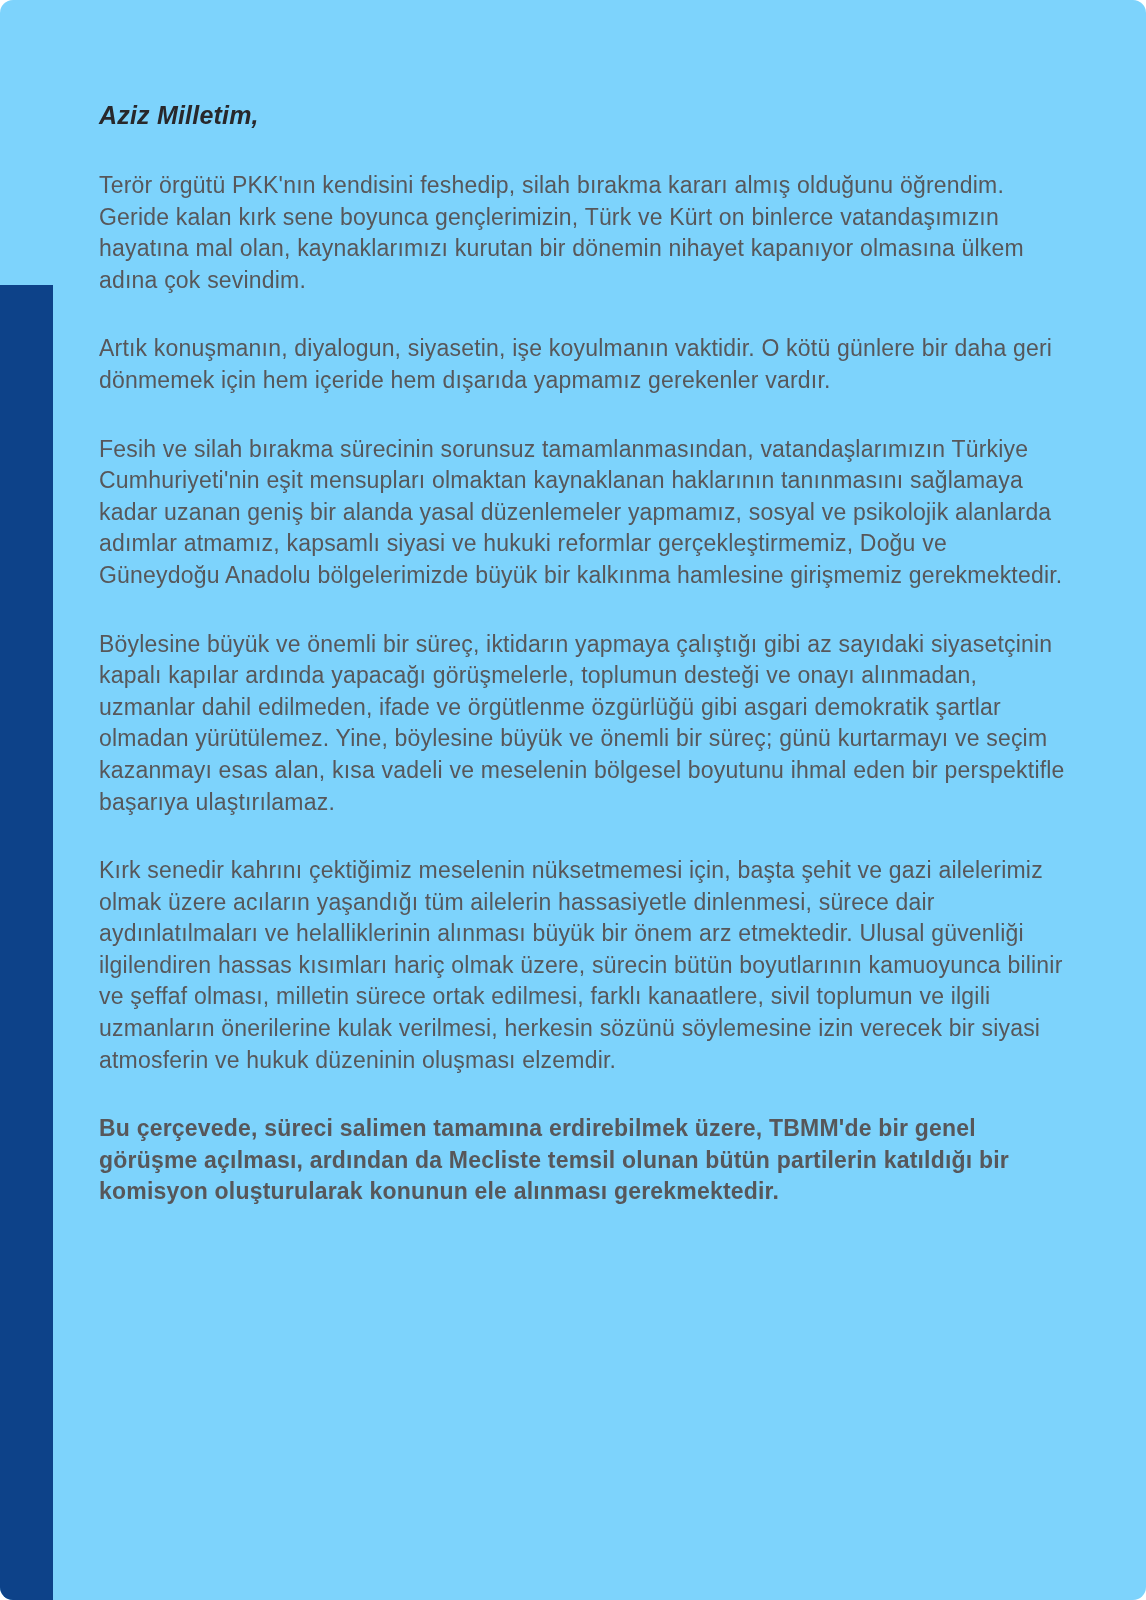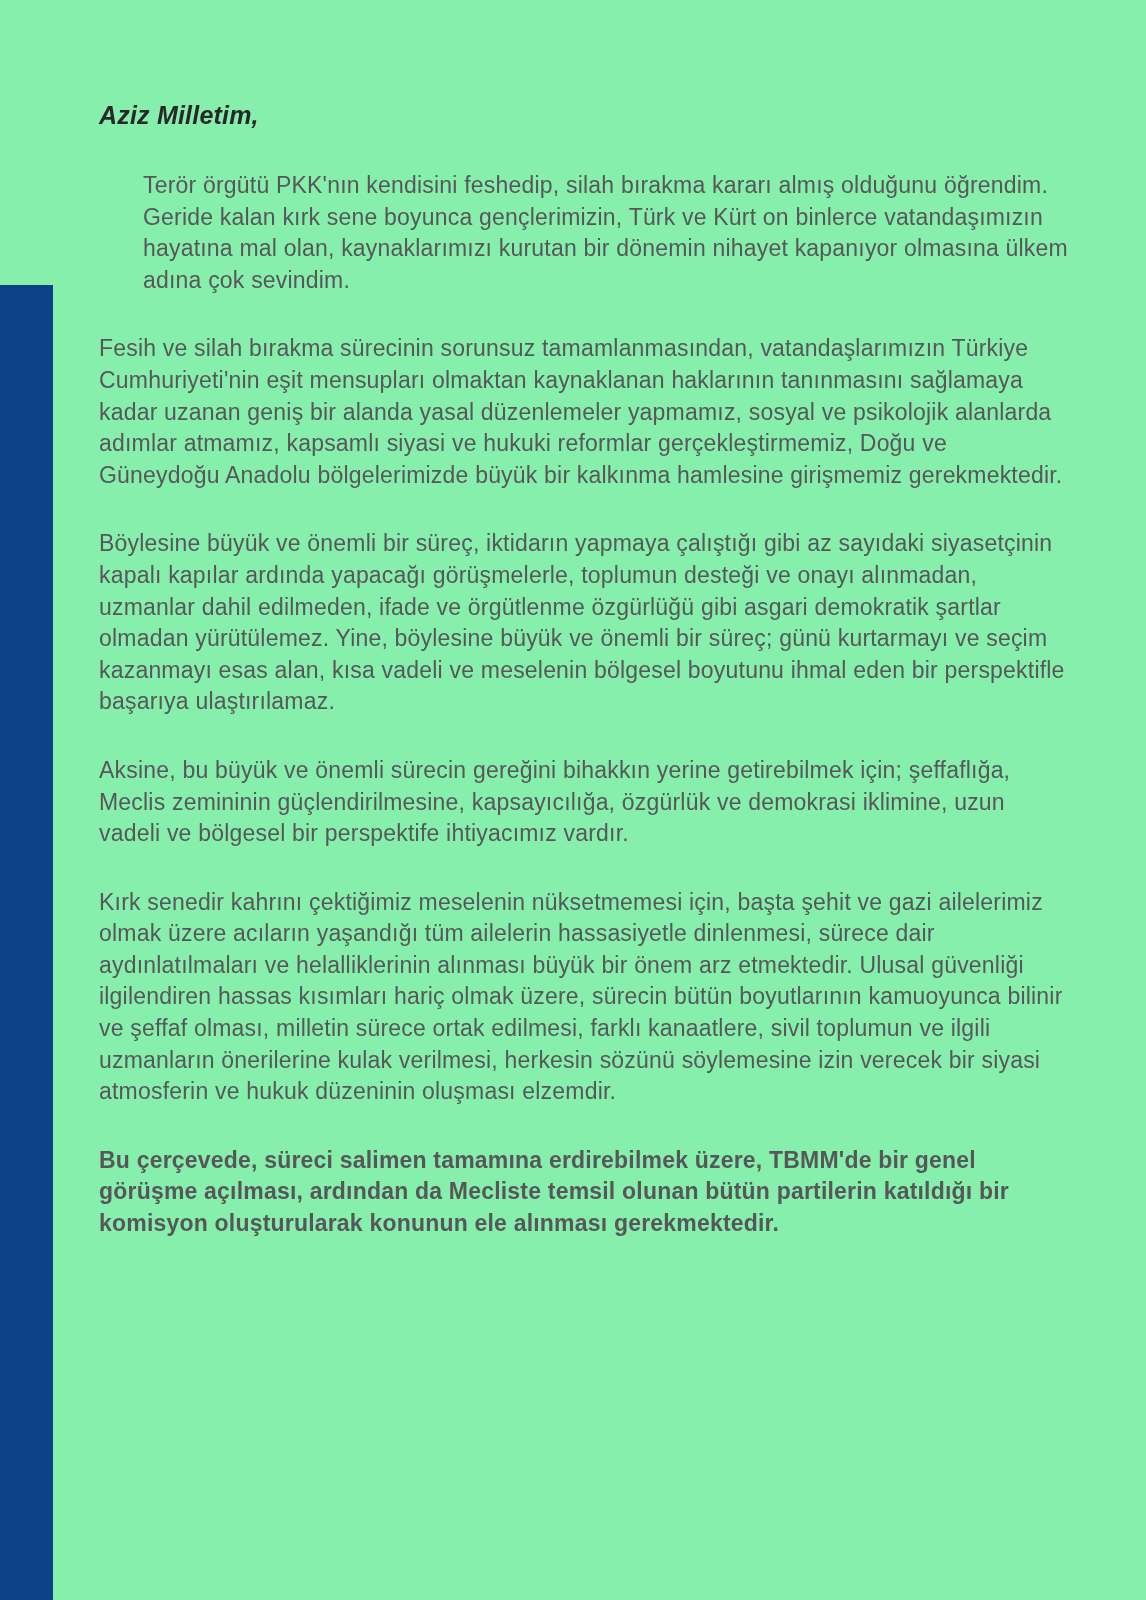--- a/index.html
+++ b/index.html
@@ -38,35 +38,35 @@
   .body-paragraph {
     font-size: 23px;
     line-height: 31.6px;
     letter-spacing: 0.2px;
     margin: 0 0 37px 0;
   }
 </style>
 </head>
 <body>
 
-<div class="page" style="background: #86efac;">
+<div class="page" style="background: #7dd3fc; border-radius: 13px;">
 
   <div class="accent-bar" style="background: rgb(13, 66, 137);"></div>
 
   <div class="content">
 
     <h1 class="salutation" style="color: rgb(40, 40, 43);">Aziz Milletim,</h1>
 
-    <p class="body-paragraph" style="color: rgb(87, 87, 90); margin-left: 44px;">Terör örgütü PKK'nın kendisini feshedip, silah bırakma kararı almış olduğunu öğrendim. Geride kalan kırk sene boyunca gençlerimizin, Türk ve Kürt on binlerce vatandaşımızın hayatına mal olan, kaynaklarımızı kurutan bir dönemin nihayet kapanıyor olmasına ülkem adına çok sevindim.</p>
+    <p class="body-paragraph" style="color: rgb(87, 87, 90);">Terör örgütü PKK'nın kendisini feshedip, silah bırakma kararı almış olduğunu öğrendim. Geride kalan kırk sene boyunca gençlerimizin, Türk ve Kürt on binlerce vatandaşımızın hayatına mal olan, kaynaklarımızı kurutan bir dönemin nihayet kapanıyor olmasına ülkem adına çok sevindim.</p>
 
+    <p class="body-paragraph" style="color: rgb(87, 87, 90);">Artık konuşmanın, diyalogun, siyasetin, işe koyulmanın vaktidir. O kötü günlere bir daha geri dönmemek için hem içeride hem dışarıda yapmamız gerekenler vardır.</p>
 
     <p class="body-paragraph" style="color: rgb(87, 87, 90);">Fesih ve silah bırakma sürecinin sorunsuz tamamlanmasından, vatandaşlarımızın Türkiye Cumhuriyeti'nin eşit mensupları olmaktan kaynaklanan haklarının tanınmasını sağlamaya kadar uzanan geniş bir alanda yasal düzenlemeler yapmamız, sosyal ve psikolojik alanlarda adımlar atmamız, kapsamlı siyasi ve hukuki reformlar gerçekleştirmemiz, Doğu ve Güneydoğu Anadolu bölgelerimizde büyük bir kalkınma hamlesine girişmemiz gerekmektedir.</p>
 
     <p class="body-paragraph" style="color: rgb(87, 87, 90);">Böylesine büyük ve önemli bir süreç, iktidarın yapmaya çalıştığı gibi az sayıdaki siyasetçinin kapalı kapılar ardında yapacağı görüşmelerle, toplumun desteği ve onayı alınmadan, uzmanlar dahil edilmeden, ifade ve örgütlenme özgürlüğü gibi asgari demokratik şartlar olmadan yürütülemez. Yine, böylesine büyük ve önemli bir süreç; günü kurtarmayı ve seçim kazanmayı esas alan, kısa vadeli ve meselenin bölgesel boyutunu ihmal eden bir perspektifle başarıya ulaştırılamaz.</p>
 
-    <p class="body-paragraph" style="color: rgb(87, 87, 90);">Aksine, bu büyük ve önemli sürecin gereğini bihakkın yerine getirebilmek için; şeffaflığa, Meclis zemininin güçlendirilmesine, kapsayıcılığa, özgürlük ve demokrasi iklimine, uzun vadeli ve bölgesel bir perspektife ihtiyacımız vardır.</p>
 
     <p class="body-paragraph" style="color: rgb(87, 87, 90);">Kırk senedir kahrını çektiğimiz meselenin nüksetmemesi için, başta şehit ve gazi ailelerimiz olmak üzere acıların yaşandığı tüm ailelerin hassasiyetle dinlenmesi, sürece dair aydınlatılmaları ve helalliklerinin alınması büyük bir önem arz etmektedir. Ulusal güvenliği ilgilendiren hassas kısımları hariç olmak üzere, sürecin bütün boyutlarının kamuoyunca bilinir ve şeffaf olması, milletin sürece ortak edilmesi, farklı kanaatlere, sivil toplumun ve ilgili uzmanların önerilerine kulak verilmesi, herkesin sözünü söylemesine izin verecek bir siyasi atmosferin ve hukuk düzeninin oluşması elzemdir.</p>
 
     <p class="body-paragraph" style="color: rgb(87, 87, 90); font-weight: bold;">Bu çerçevede, süreci salimen tamamına erdirebilmek üzere, TBMM'de bir genel görüşme açılması, ardından da Mecliste temsil olunan bütün partilerin katıldığı bir komisyon oluşturularak konunun ele alınması gerekmektedir.</p>
 
   </div>
 </div>
 
 </body></html>

